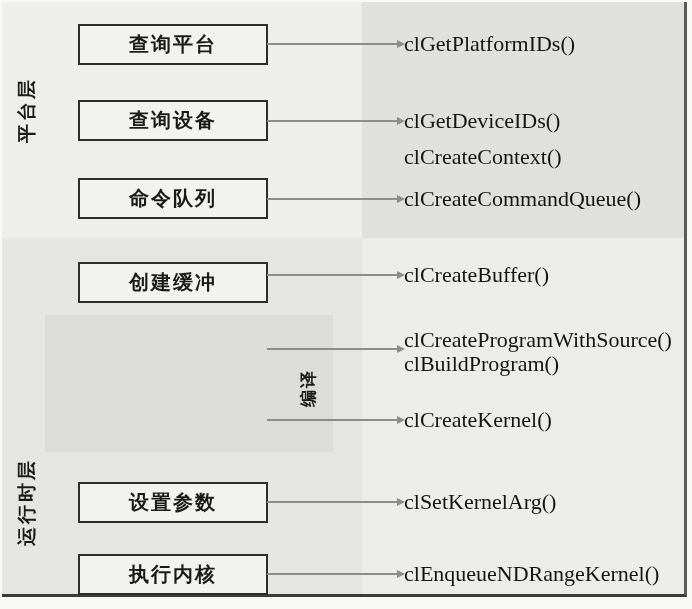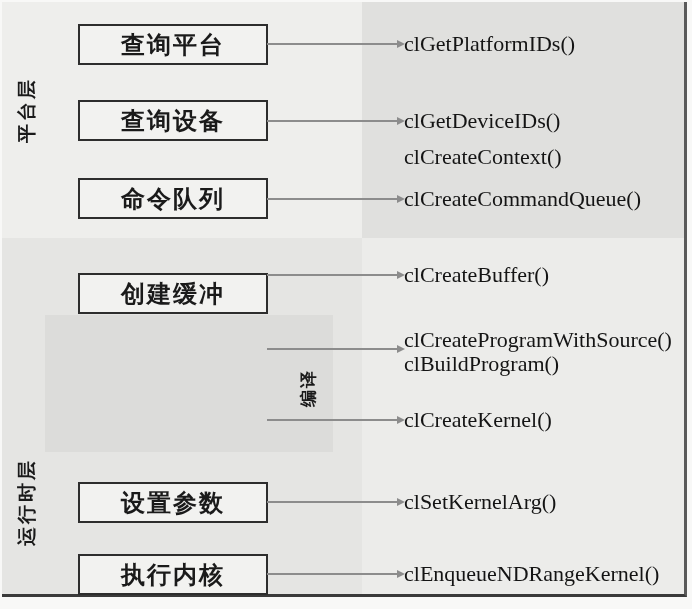--- a/index.html
+++ b/index.html
@@ -22,21 +22,21 @@
   .q-bl{left:0;top:236px;width:360px;height:356px;background:#e5e5e3;}
   .q-br{left:360px;top:236px;width:322px;height:356px;background:#ececea;}
   .group-rect{
     position:absolute;left:43px;top:313px;width:288px;height:137px;
     background:#dcdcda;
   }
   .step-box{
     position:absolute;left:76px;width:190px;height:41px;
     box-sizing:border-box;border:2px solid #2d2d2d;background:#f2f2f0;
     display:flex;align-items:center;justify-content:center;
-    font-size:24px;font-weight:bold;color:#1a1a1a;letter-spacing:2px;
+    font-size:20px;font-weight:bold;color:#1a1a1a;letter-spacing:2px;
   }
   .arrow{
     position:absolute;left:265px;width:130px;height:2px;background:#8c8c8c;
   }
   .arrow::after{
     content:"";position:absolute;right:-8px;top:-3px;
     border-left:8px solid #8c8c8c;
     border-top:4px solid transparent;
     border-bottom:4px solid transparent;
   }
@@ -52,21 +52,21 @@
     text-align:center;white-space:nowrap;
   }
   .layer-label{font-size:19px;letter-spacing:3px;}
   .lbl-platform{left:-36px;top:96px;width:120px;height:24px;line-height:24px;}
   .lbl-runtime{left:-46px;top:488px;width:140px;height:24px;line-height:24px;}
   .group-label{
     left:276px;top:376px;width:60px;height:20px;line-height:20px;
     font-size:17px;letter-spacing:2px;
   }
   
-  .s0{top:22px;} .s1{top:98px;} .s2{top:176px;} .s3{top:271px;}
+  .s0{top:22px;} .s1{top:98px;} .s2{top:176px;} .s3{top:260px;}
   .s4{top:326px;} .s5{top:398px;} .s6{top:480px;} .s7{top:552px;}
   
   .a0{top:41px;} .a1{top:118px;} .a2{top:196px;} .a3{top:272px;}
   .a4{top:346px;} .a5{top:417px;} .a6{top:499px;} .a7{top:571px;}
   
   .p0{top:31px;} .p1{top:108px;} .p2{top:144px;} .p3{top:186px;text-align:center;}
   .p4{top:262px;} .p5{top:327px;} .p6{top:351px;} .p7{top:407px;}
   .p8{top:489px;} .p9{top:561px;}
 </style>
 </head>

